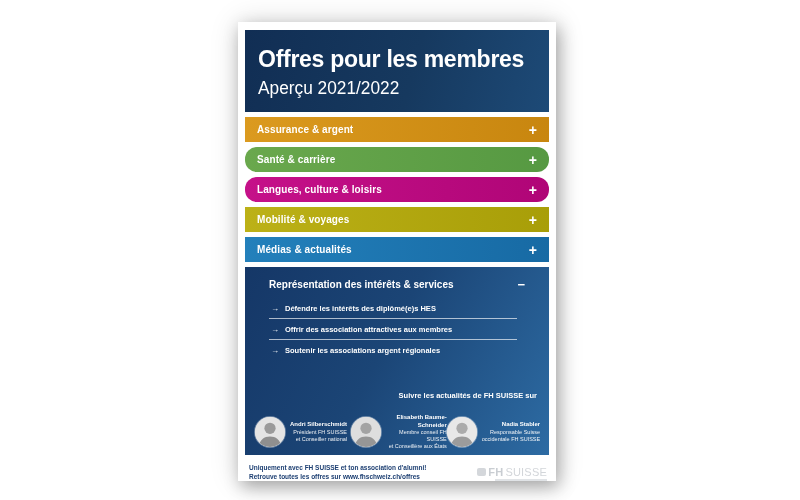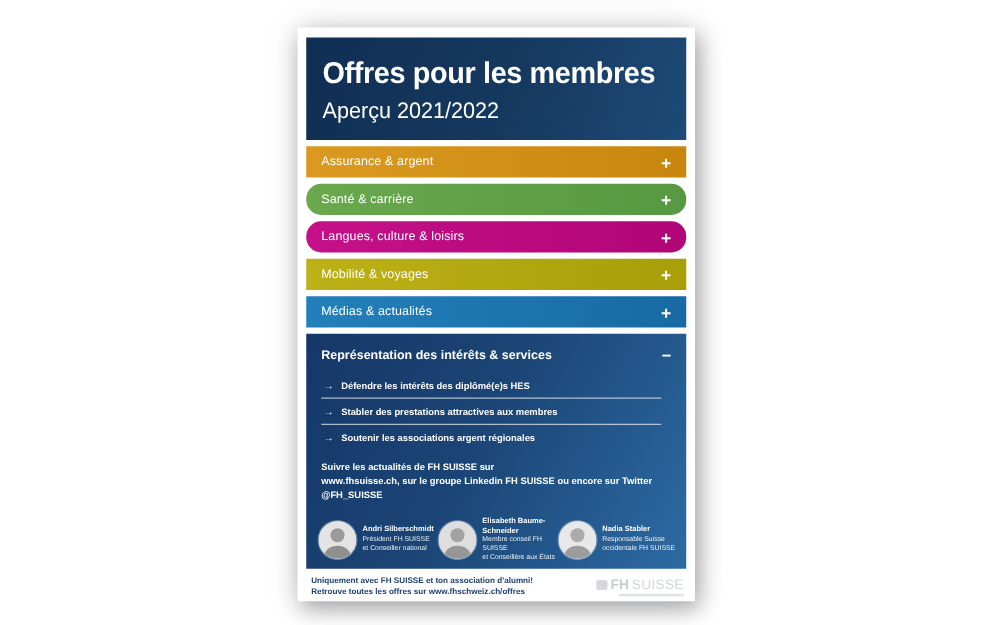--- a/index.html
+++ b/index.html
@@ -23,27 +23,28 @@
   .hdr-title { font-size:24px; font-weight:bold; letter-spacing:-0.3px;
                transform:scaleX(.96); transform-origin:left center; white-space:nowrap; }
   .hdr-sub   { font-size:18px; font-weight:normal; margin-top:5px;
                transform:scaleX(.96); transform-origin:left center; }
 
   .bar {
     flex:none; height:25px; margin-bottom:5px; padding:0 12px;
     display:flex; align-items:center; justify-content:space-between;
     color:#fff; cursor:pointer;
   }
-  .bar-label { font-size:10px; font-weight:normal; letter-spacing:.1px; }
+  .bar-label { font-size:10px; font-weight:bold; letter-spacing:.1px; }
   .bar-state { font-size:14px; font-weight:bold; line-height:1; }
 
   .expanded {
     flex:1 1 auto; position:relative; color:#fff;
     background:linear-gradient(118deg,#153767 0%,#1b4576 45%,#2d6ba3 100%);
-    padding:4px 12px 0;
+    padding:4px 24px 0;
+    text-align:right;
   }
   .exp-head { height:26px; display:flex; align-items:center; justify-content:space-between; }
   .exp-title { font-size:10px; font-weight:bold; }
   .exp-state { font-size:13px; font-weight:bold; line-height:1; }
 
   .exp-items { margin-top:1px; margin-right:8px; }
   .exp-item  { display:flex; align-items:baseline; gap:6px;
                padding:6px 0 5px 2px; font-size:7.5px; font-weight:bold;
                border-bottom:1px solid rgba(255,255,255,.65); }
   .exp-item:last-child { border-bottom:none; }
@@ -54,21 +55,21 @@
 
   .people { position:absolute; left:10px; right:6px; bottom:5px;
             display:flex; align-items:center; }
   .person { display:flex; align-items:center; gap:5px; width:33.3%; }
   .avatar { flex:none; width:30px; height:30px; border-radius:50%; overflow:hidden;
             background:#e3e3e3; box-shadow:0 0 0 1px rgba(255,255,255,.35); }
   .avatar svg { display:block; width:100%; height:100%; }
   .p-name { font-size:6px; font-weight:bold; line-height:1.3; }
   .p-role { font-size:5.5px; font-weight:normal; line-height:1.25; opacity:.92; }
 
-  .footer { flex:none; height:26px; display:flex; align-items:center;
+  .footer { flex:none; height:26px; display:flex; align-items:flex-end;
             justify-content:space-between; padding:2px 2px 0 4px; }
   .foot-text { font-size:6.5px; font-weight:bold; color:#1d3f72; line-height:1.4; }
   .logo { display:flex; flex-direction:column; align-items:flex-end; }
   .logo-row { display:flex; align-items:center; gap:2px; color:#ccd0d5; }
   .logo-bubble { width:9px; height:8px; border-radius:2px; background:#d4d7db; }
   .logo-fh   { font-size:11px; font-weight:bold; letter-spacing:.2px; color:#c9cdd2; }
   .logo-rest { font-size:11px; font-weight:normal; letter-spacing:.2px; color:#d3d6da; }
   .logo-tag  { width:52px; height:2px; margin-top:1px; background:#e0e3e6; }
 </style>
 </head>
@@ -108,31 +109,30 @@
         <span class="exp-title">Représentation des intérêts &amp; services</span>
         <span class="exp-state">−</span>
       </div>
       <div class="exp-items">
         <div class="exp-item">
           <span class="exp-arrow">→</span>
           <span>Défendre les intérêts des diplômé(e)s HES</span>
         </div>
         <div class="exp-item">
           <span class="exp-arrow">→</span>
-          <span>Stabler des prestations attractives aux membres</span>
+          <span>Offrir des association attractives aux membres</span>
         </div>
         <div class="exp-item">
           <span class="exp-arrow">→</span>
           <span>Soutenir les associations argent régionales</span>
         </div>
       </div>
 
       <div class="social">
         <div>Suivre les actualités de FH SUISSE sur</div>
-        <div>www.fhsuisse.ch, sur le groupe Linkedin FH SUISSE ou encore sur Twitter @FH_SUISSE</div>
       </div>
 
       <div class="people">
         <div class="person">
           <span class="avatar">
             <svg viewBox="0 0 40 40">
                 <rect width="40" height="40" fill="#e4e4e4"></rect>
                 <circle cx="20" cy="15" r="7.5" fill="#9a9a9a"></circle>
                 <path d="M5 40c1-10 7.5-14 15-14s14 4 15 14z" fill="#8f8f8f"></path>
               </svg>

